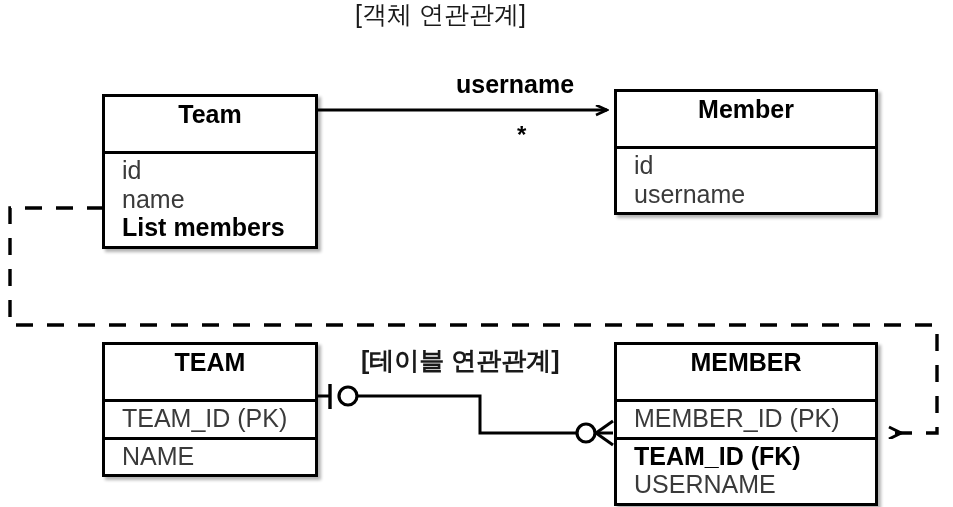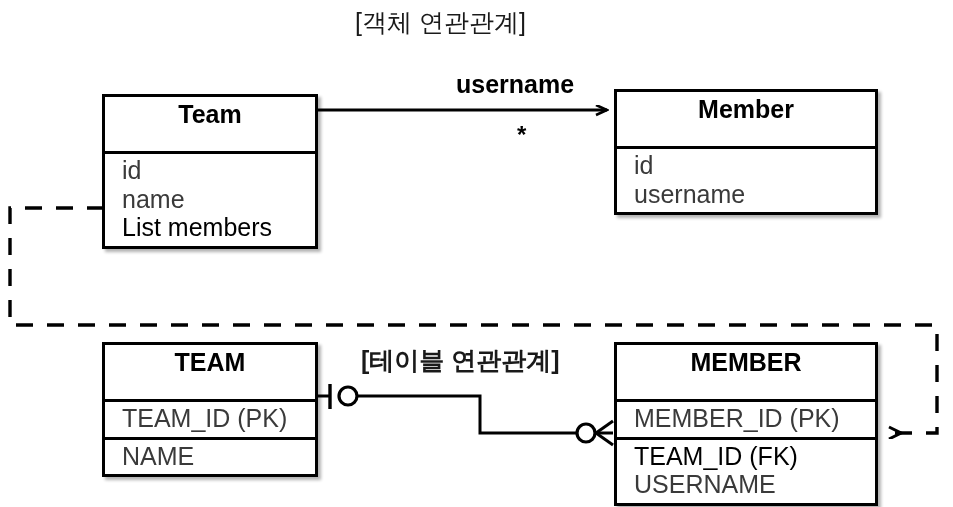--- a/index.html
+++ b/index.html
@@ -28,21 +28,21 @@
   }
 
   
   .caption {
     position: absolute;
     font-size: 25px;
     line-height: 1;
     white-space: nowrap;
     color: #1a1a1a;
   }
-  #caption-object      { left: 355px; top: 10px; }
+  #caption-object      { left: 355px; top: 2px; }
   #caption-mapping     { left: 14px;  top: 253px; }
   #caption-table       { left: 361px; top: 348px; font-weight: bold; }
 
   .edge-label {
     position: absolute;
     font-size: 25px;
     font-weight: bold;
     line-height: 1;
     white-space: nowrap;
     color: #000;
@@ -80,21 +80,21 @@
   .box-section {
     padding: 2px 0 4px 17px;
   }
   .field {
     font-size: 25px;
     line-height: 1.14;
     color: #3a3a3a;
     white-space: nowrap;
   }
   .field.bold {
-    font-weight: normal;
+    font-weight: bold;
     color: #000000;
   }
 
   
   #box-team    { left: 102px; top: 94px;  width: 216px; }
   #box-member  { left: 614px; top: 89px;  width: 264px; }
   #tbl-team    { left: 102px; top: 342px; width: 216px; }
   #tbl-member  { left: 614px; top: 342px; width: 264px; }
 </style>
 </head>

